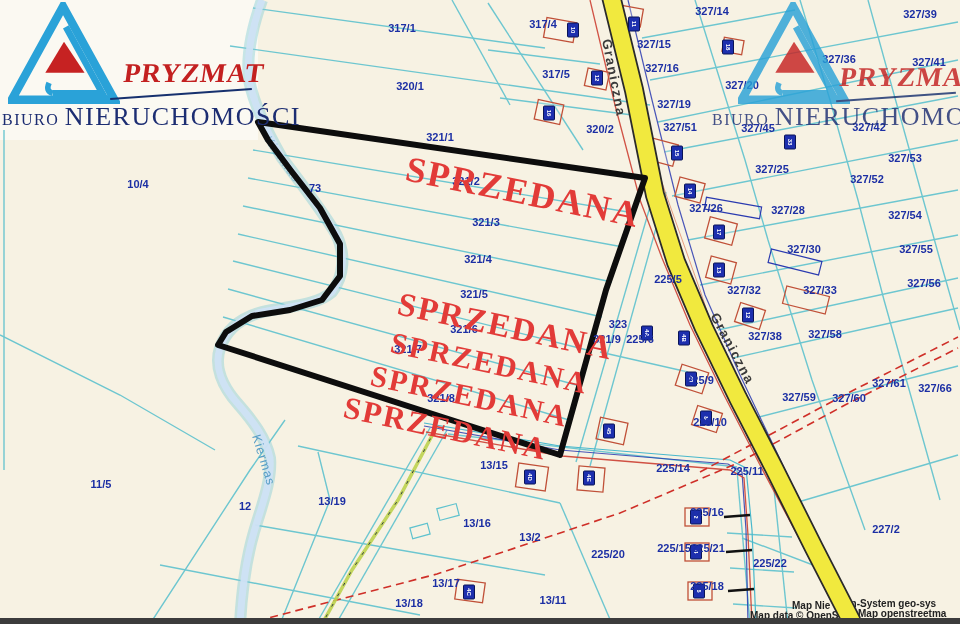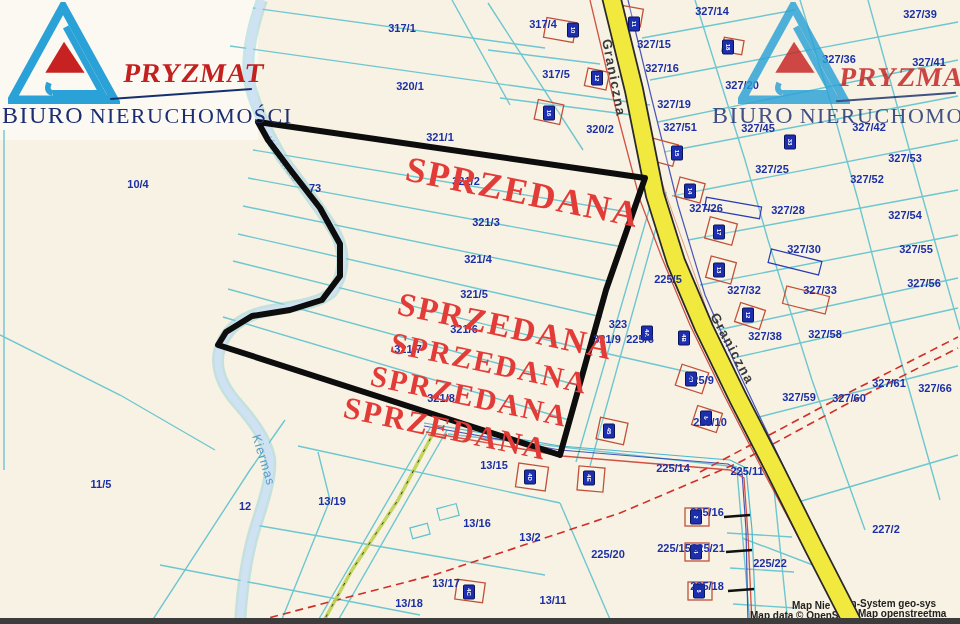--- a/index.html
+++ b/index.html
@@ -19,22 +19,22 @@
              fill:#fff;text-anchor:middle;}
   .logo{position:absolute;top:0;width:260px;height:140px;pointer-events:none;}
   .logo-left{left:0;}
   .logo-right{left:706px;width:254px;opacity:.82;}
   .tri{position:absolute;}
   .pryzmat{position:absolute;font-family:"Liberation Serif",serif;font-weight:700;
            color:#c32020;font-size:27px;transform:skewX(-8deg);letter-spacing:1px;white-space:nowrap;}
   .logo-underline{position:absolute;height:2px;background:#16306e;transform:rotate(-4deg);}
   .biuro{position:absolute;font-family:"Liberation Serif",serif;color:#1c2d72;
          letter-spacing:1.5px;white-space:nowrap;}
-  .biuro .b1{font-size:24px;}
-  .biuro .b2{font-size:22px;}
+  .biuro .b1{font-size:16px;}
+  .biuro .b2{font-size:26px;}
   .bottom-band{position:absolute;left:0;bottom:0;width:960px;height:6px;background:#3c3c3c;}
 </style>
 </head>
 <body>
 
 <svg class="stage" id="mapsvg" viewBox="0 0 960 624" xmlns="http://www.w3.org/2000/svg">
 
   <rect x="0" y="0" width="960" height="624" fill="#f7f2e3"></rect>
   <rect x="0" y="0" width="258" height="140" fill="#fbf9f2"></rect>
 

